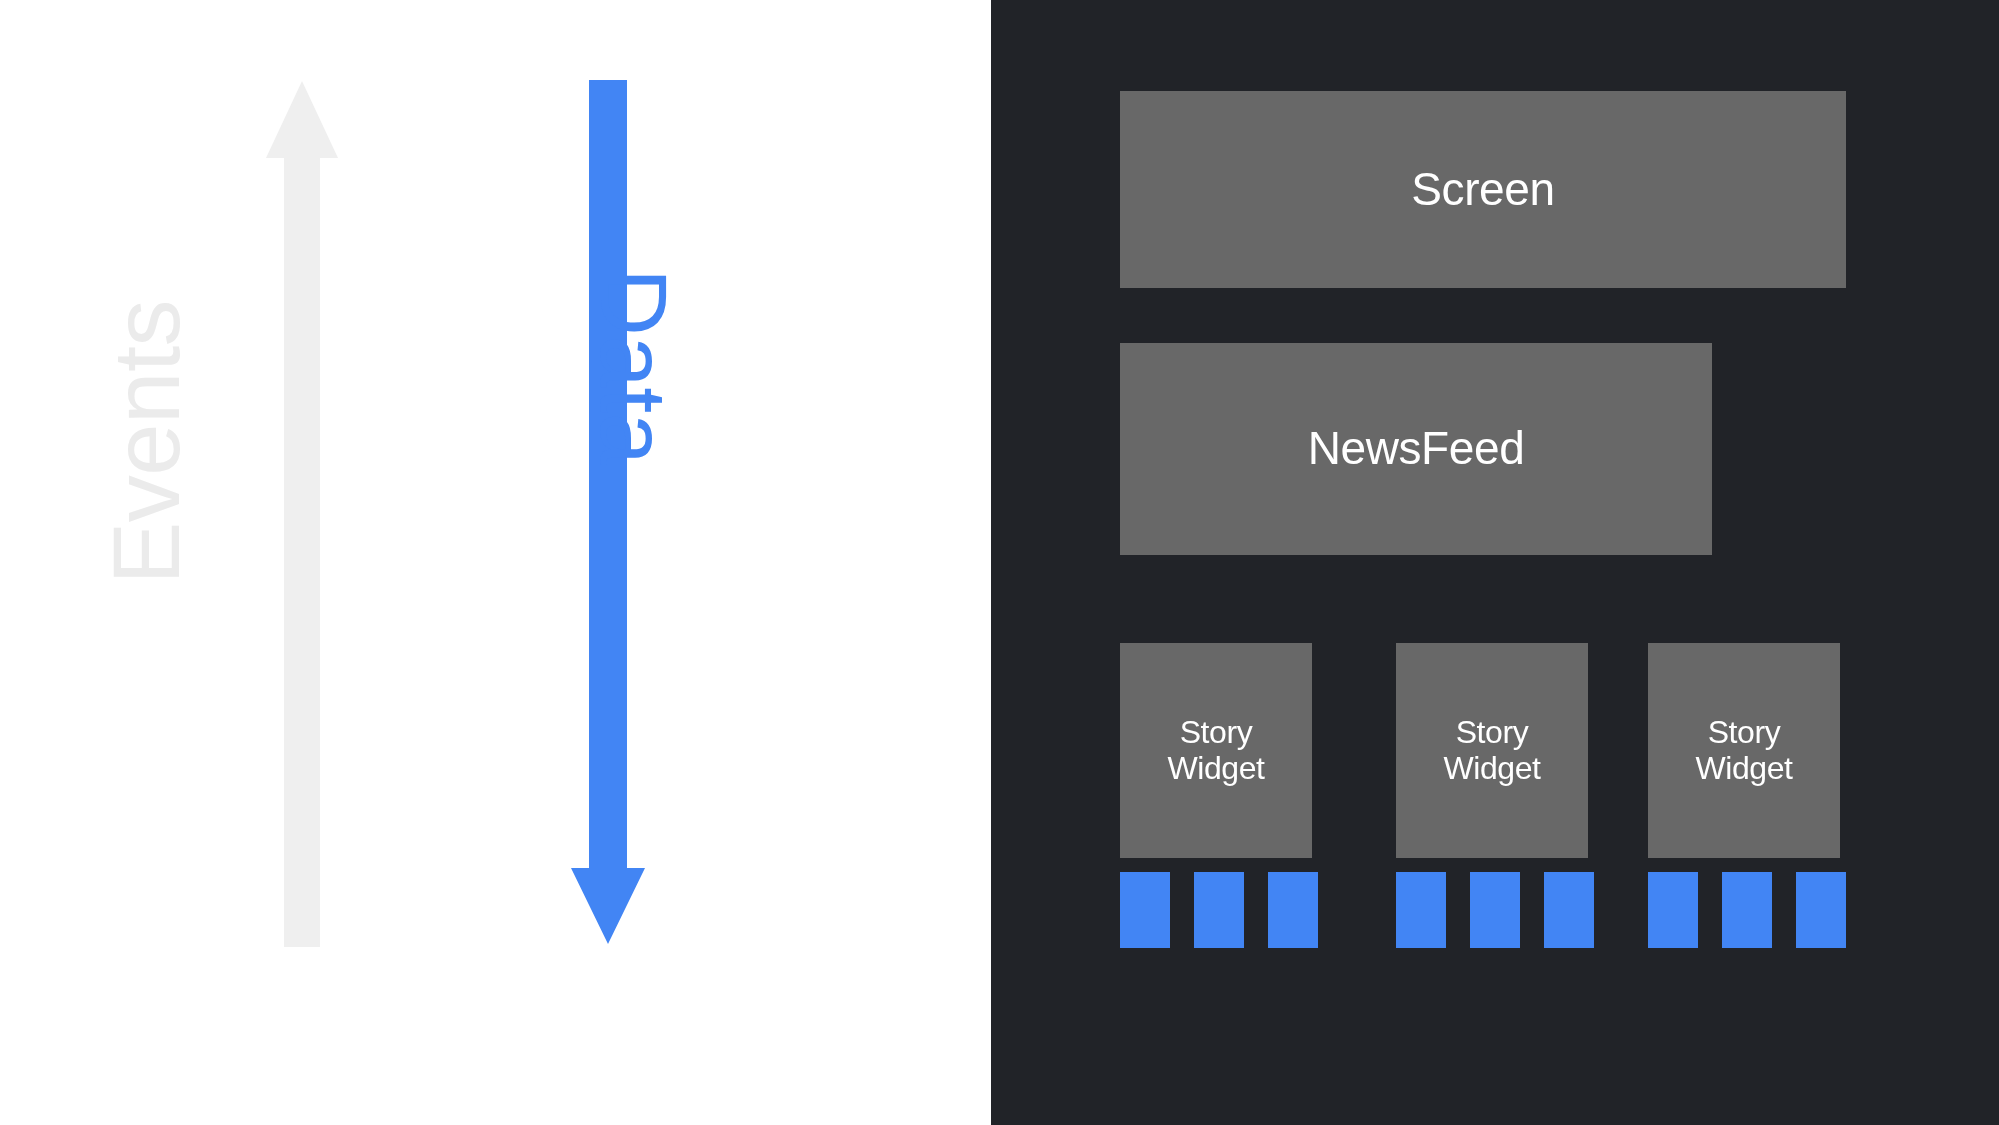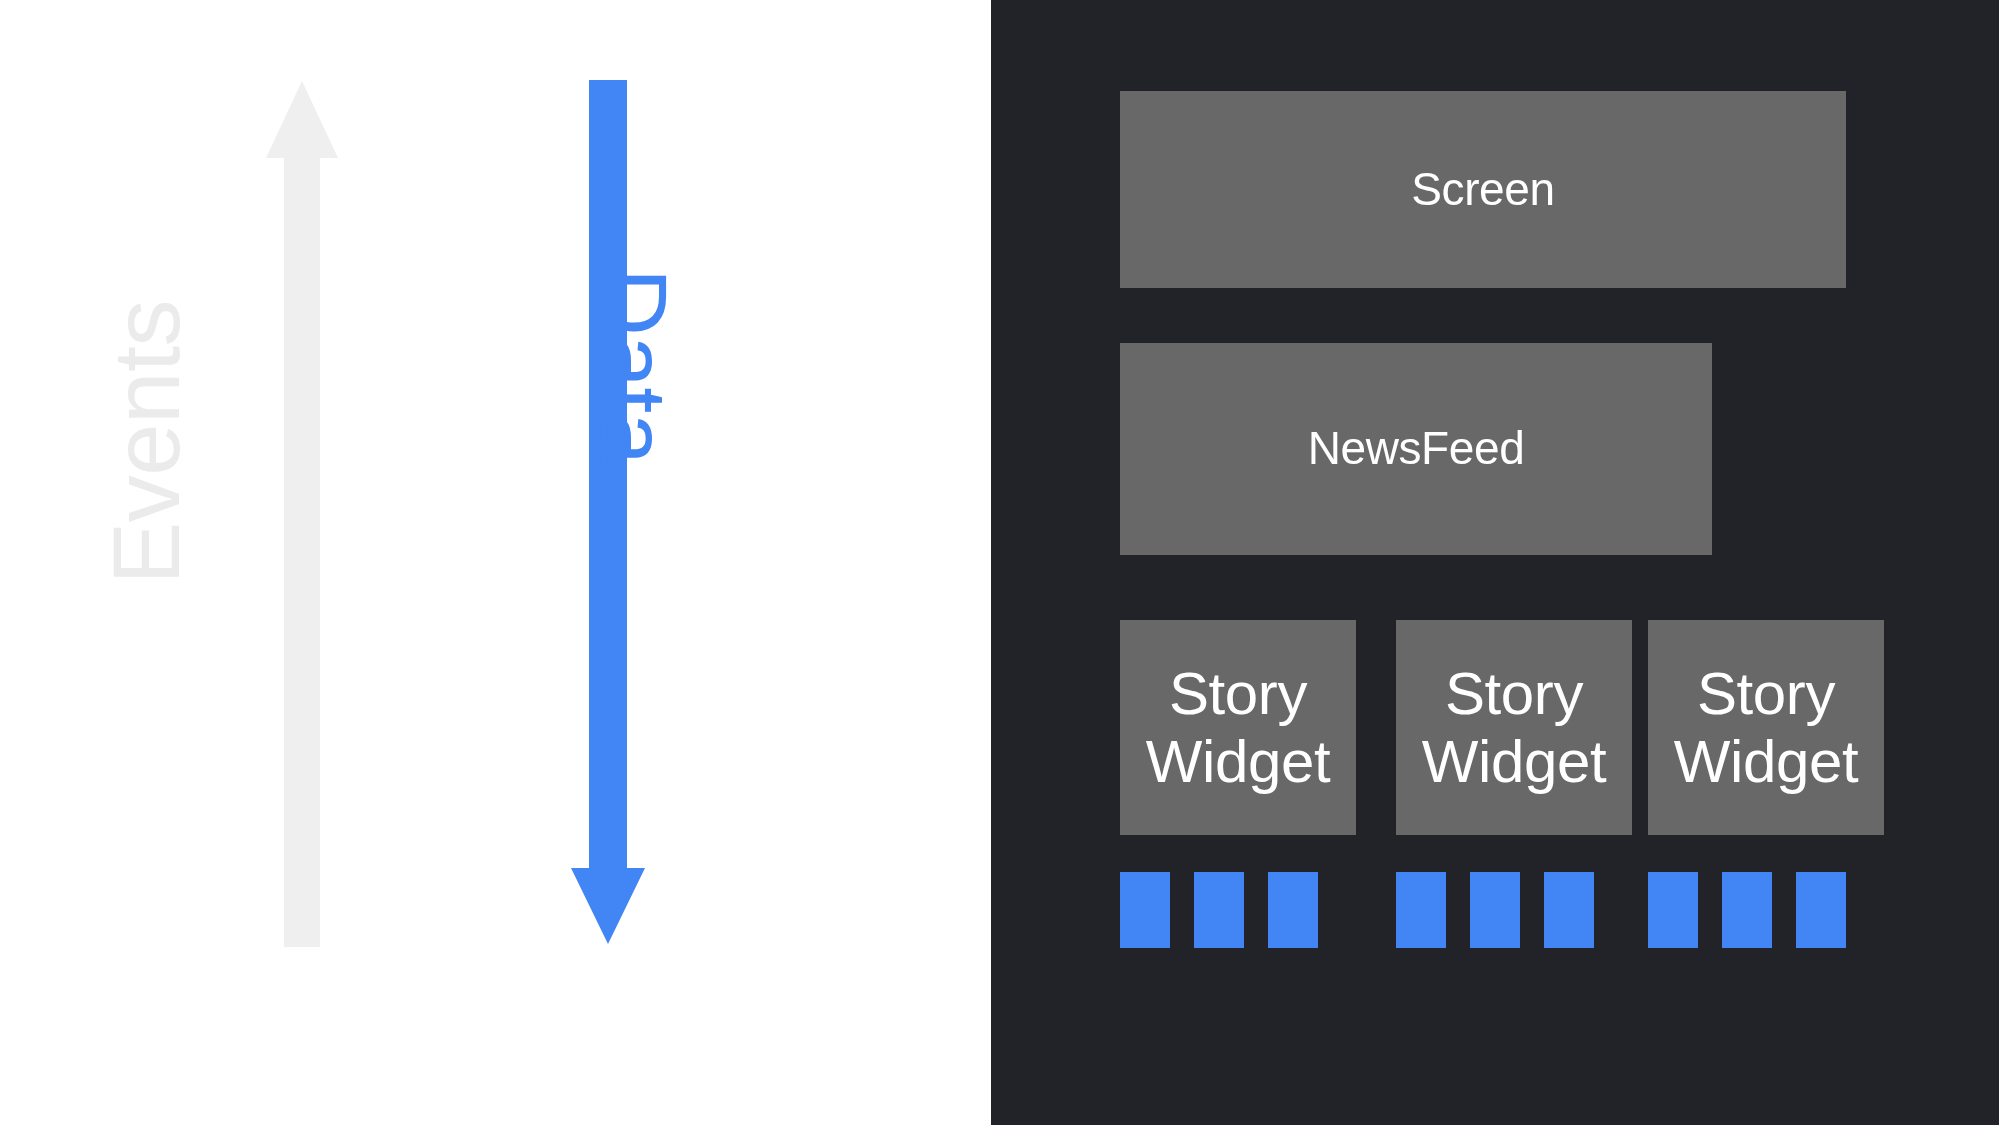--- a/index.html
+++ b/index.html
@@ -90,24 +90,24 @@
     margin-top: 11px;
   }
   #newsfeed-box {
     left: 129px;
     top: 343px;
     width: 592px;
     height: 212px;
   }
 
   .widget-box {
-    top: 620px;
-    width: 236px;
+    top: 643px;
+    width: 192px;
     height: 215px;
-    font-size: 60px;
+    font-size: 32px;
   }
   #widget-box-0 { left: 129px; }
   #widget-box-1 { left: 405px; }
   #widget-box-2 { left: 657px; }
 
   .leaf-row {
     position: absolute;
     top: 872px;
     height: 76px;
     display: flex;

